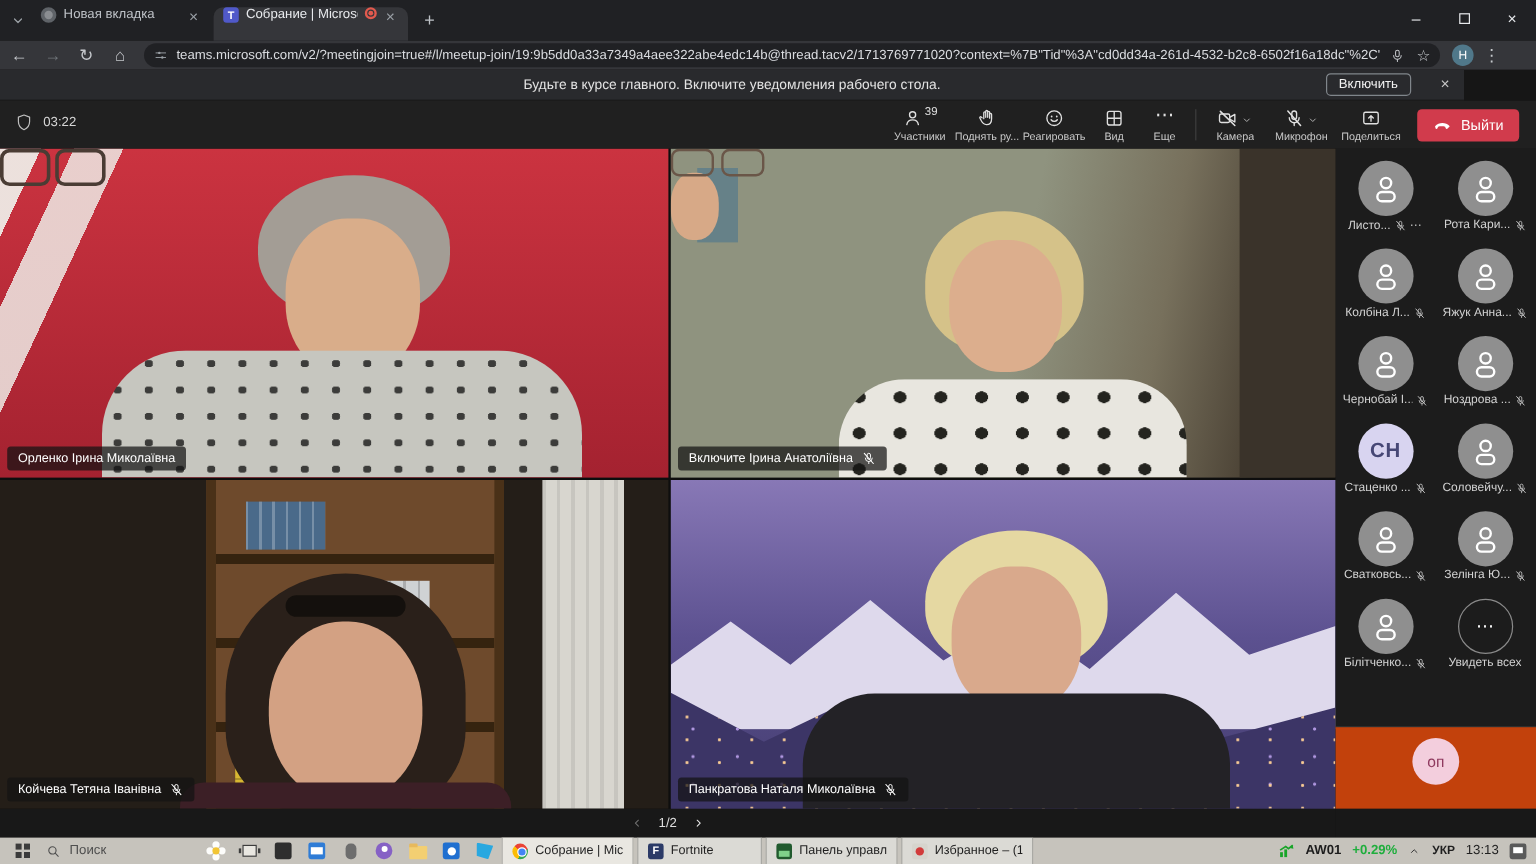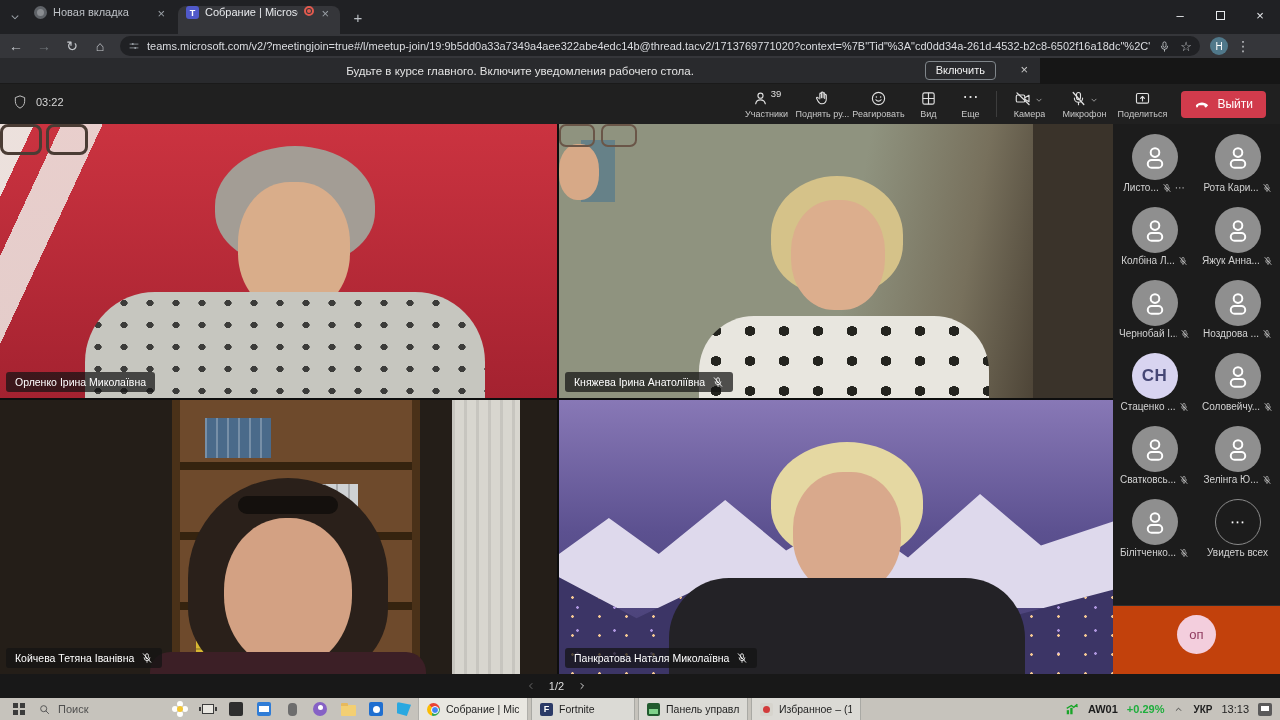--- a/index.html
+++ b/index.html
@@ -34,21 +34,21 @@
   .nav-ic.disabled { color:#70757a; }
   #omnibox { display:flex; align-items:center; height:20px; width:1080px; margin-left:8px; background:#202124; border-radius:10px; padding:0 8px; }
   #omnibox .tune { color:#9aa0a6; margin-right:7px; }
   #url-text { flex:1; font-size:11px; color:#dadce0; white-space:nowrap; overflow:hidden; }
   .omni-right { display:flex; align-items:center; gap:9px; color:#c4c7cb; margin-left:8px; }
   .omni-right .star { font-size:13px; }
   #profile-avatar { width:18px; height:18px; border-radius:50%; background:#50788a; color:#fff; font-size:10px; display:flex; align-items:center; justify-content:center; margin-left:10px; }
   #menu-kebab { color:#c4c7cb; font-size:14px; margin:0 8px 0 8px; }
 
   
-  #banner { position:absolute; left:0; top:58px; width:1040px; height:26px; background:#292a2d; border-bottom:1px solid #1a1a1a; }
+  #banner { position:absolute; left:0; top:58px; width:1220px; height:26px; background:#292a2d; border-bottom:1px solid #1a1a1a; }
   #banner .msg { position:absolute; left:0; right:0; top:0; height:26px; display:flex; align-items:center; justify-content:center; font-size:11.5px; color:#e3e3e3; }
   #banner .enable { position:absolute; right:44px; top:3px; height:19px; padding:0 10px; border:1px solid #80868b; border-radius:4px; color:#f1f1f1; font-size:11px; line-height:17px; background:transparent; }
   #banner .bclose { position:absolute; right:12px; top:4px; color:#c8c8c8; font-size:13px; }
 
   
   #meetbar { position:absolute; left:0; top:84px; width:1280px; height:40px; background:#202020; }
   #meet-timer { position:absolute; left:12px; top:10px; display:flex; align-items:center; gap:8px; color:#d6d6d6; font-size:11px; }
   #meet-controls { position:absolute; right:6px; top:0; height:40px; display:flex; align-items:center; }
   .mctrl { display:flex; flex-direction:column; align-items:center; justify-content:center; width:56px; color:#e0e0e0; }
   .mctrl .lbl { font-size:9px; color:#c8c8c8; margin-top:2px; white-space:nowrap; max-width:56px; overflow:hidden; }
@@ -425,21 +425,21 @@
     <div class="tr-pillar abs"></div>
       <div class="tr-art abs"></div>
     <div class="person">
       <div class="hair tr-hair"></div>
         <div class="face tr-face"></div>
       <div class="tr-glasses"></div>
         <div class="tr-hand"></div>
         <div class="bodyshape tr-body"></div>
     </div>
     <div class="name-label">
-      <span>Княжева Ірина Анатоліївна</span>
+      <span>Включите Ірина Анатоліївна</span>
       <svg class="ic" width="12" height="12" color="#fff">
           <use href="#sym-micoff"></use>
         </svg>
     </div>
   </div>
 
   <div id="tile-bl" class="tile">
     <div class="bl-shelf abs"></div>
     <div class="bl-books-blue abs"></div>
       <div class="bl-books-white abs"></div>

